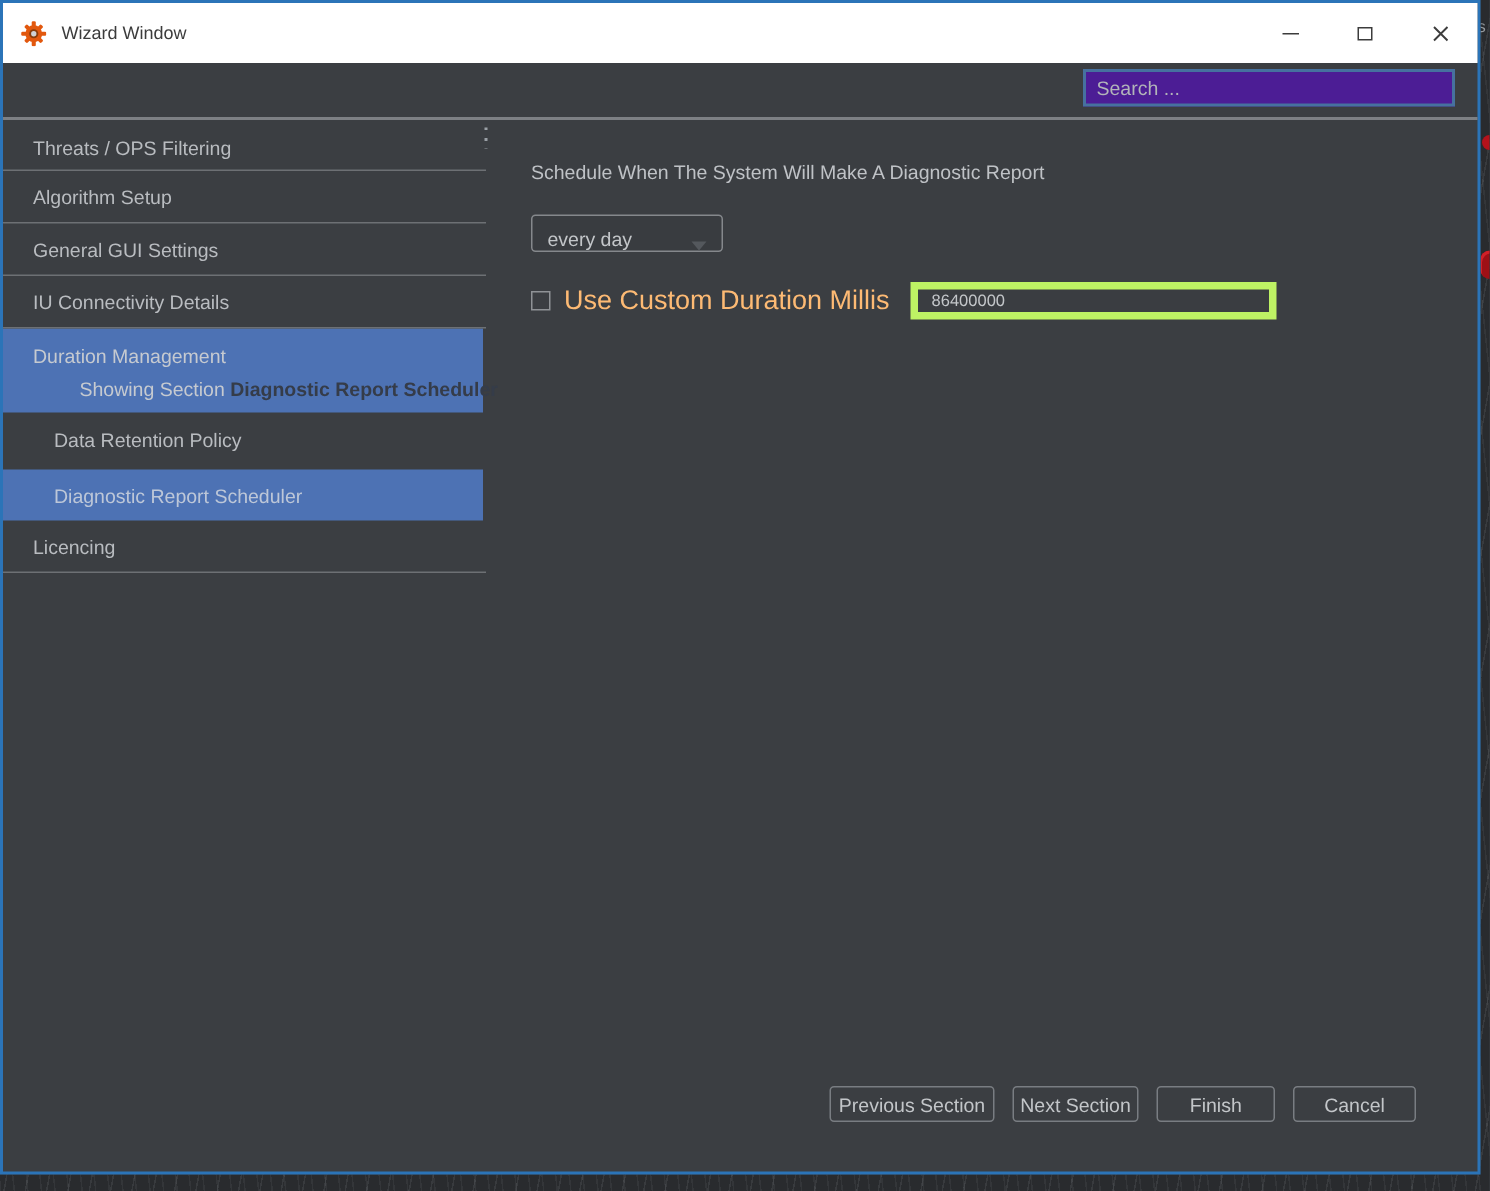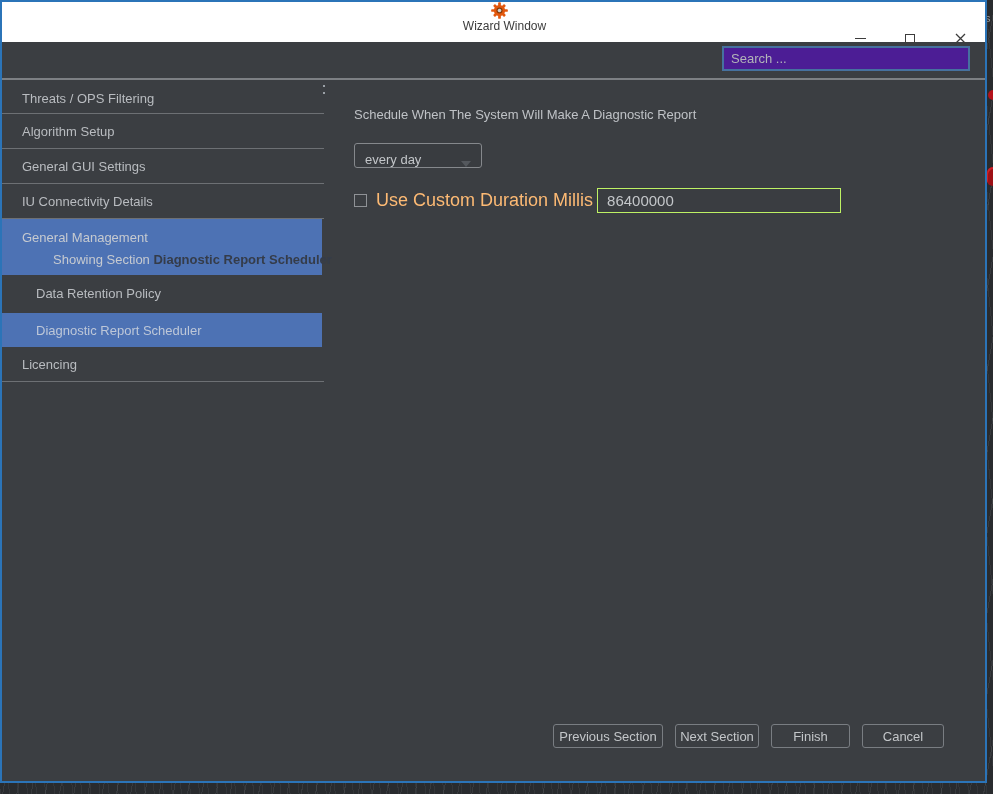--- a/index.html
+++ b/index.html
@@ -16,21 +16,21 @@
   .artifact-red-1 { position:absolute; left:988px; top:90px; width:6px; height:10px;
     background:#b5121b; border-radius:5px 0 0 5px; }
   .artifact-red-2 { position:absolute; left:987px; top:167px; width:7px; height:19px;
     background:#9e1016; border-radius:6px 0 0 6px; box-shadow:inset 1px 2px 0 #d02028; }
 
   .window {
     position:absolute; left:0; top:0; width:987px; height:783px;
     border:2px solid #2b74b8; background:#3b3e42;
   }
   
-  .titlebar { height:40px; background:#ffffff; display:flex; align-items:center; padding-left:12px;flex-direction:column; }
+  .titlebar { height:40px; background:#ffffff; display:flex; align-items:center; padding-left:12px; }
   .gear-icon { width:17px; height:17px; flex:0 0 auto; }
   .win-title { margin-left:10px; font-size:12px; color:#3c3c3c; }
   .controls { margin-left:auto; display:flex; height:100%; }
   .ctrl { width:50px; height:100%; display:flex; align-items:center; justify-content:center;
     background:transparent; border:none; cursor:default; }
   .min-glyph { width:11px; height:1px; background:#3c3c3c; display:block; }
   .max-glyph { width:10px; height:9px; border:1px solid #3c3c3c; display:block; }
 
   
   .toolbar { position:relative; height:38px; border-bottom:2px solid #7d8084; }
@@ -66,23 +66,23 @@
     background:#393c40; border:1px solid #85888c; border-radius:3px;
     display:flex; align-items:flex-end; padding:0 10px; cursor:default; }
   .freq-value { font-size:13px; color:#c3c6c9; }
   .chevron-down { margin-left:auto; width:0; height:0;
     border-left:5px solid transparent; border-right:5px solid transparent;
     border-top:6px solid #54585d; }
   .cd-row { position:absolute; left:31px; top:106px; display:flex; align-items:center; }
   .checkbox { width:13px; height:13px; border:1px solid #8f9296; background:#3b3e42;
     flex:0 0 auto; cursor:default; }
   .cd-label { margin-left:9px; font-size:18px; color:#fdba74; }
-  .cd-input { margin-left:4px; width:244px; height:25px; background:#3a3d41;
-    border:1px solid #bef264; color:#c3c6c9; font-family:"Liberation Sans", sans-serif;
-    font-size:15px; padding:0 9px; outline:none; }
+  .cd-input { margin-left:14px; width:244px; height:25px; background:#3a3d41;
+    border:5px solid #bef264; color:#c3c6c9; font-family:"Liberation Sans", sans-serif;
+    font-size:11px; padding:0 9px; outline:none; }
 
   
   .footer { position:absolute; right:41px; bottom:33px; display:flex; gap:12px; }
   .wbtn { height:24px; background:transparent; border:1px solid #797d82; border-radius:3px;
     color:#c3c6c9; font-family:"Liberation Sans", sans-serif; font-size:13px; cursor:default; }
   .wbtn.b0 { width:110px; } .wbtn.b1 { width:84px; } .wbtn.b2 { width:79px; } .wbtn.b3 { width:82px; }
 </style>
 </head>
 <body>
 
@@ -127,21 +127,21 @@
   </div>
 
   <div class="wbody">
 
     <div class="sidebar">
       <div class="s-item h32 sep">Threats / OPS Filtering</div>
       <div class="s-item h35 sep">Algorithm Setup</div>
       <div class="s-item h35 sep">General GUI Settings</div>
       <div class="s-item h35 sep">IU Connectivity Details</div>
       <div class="db-block">
-        <div class="db-line1">General Management</div>
+        <div class="db-line1">Duration Management</div>
         <div class="db-line2"><span>Showing Section </span><b>Diagnostic Report Scheduler</b></div>
       </div>
       <div class="s-item h36 sub">Data Retention Policy</div>
       <div class="s-item h34 sub sub-sel">Diagnostic Report Scheduler</div>
       <div class="s-item h35 sep">Licencing</div>
     </div>
     <div class="splitter"></div>
 
     <div class="content">
       <div class="schedule-label">Schedule When The System Will Make A Diagnostic Report</div>

